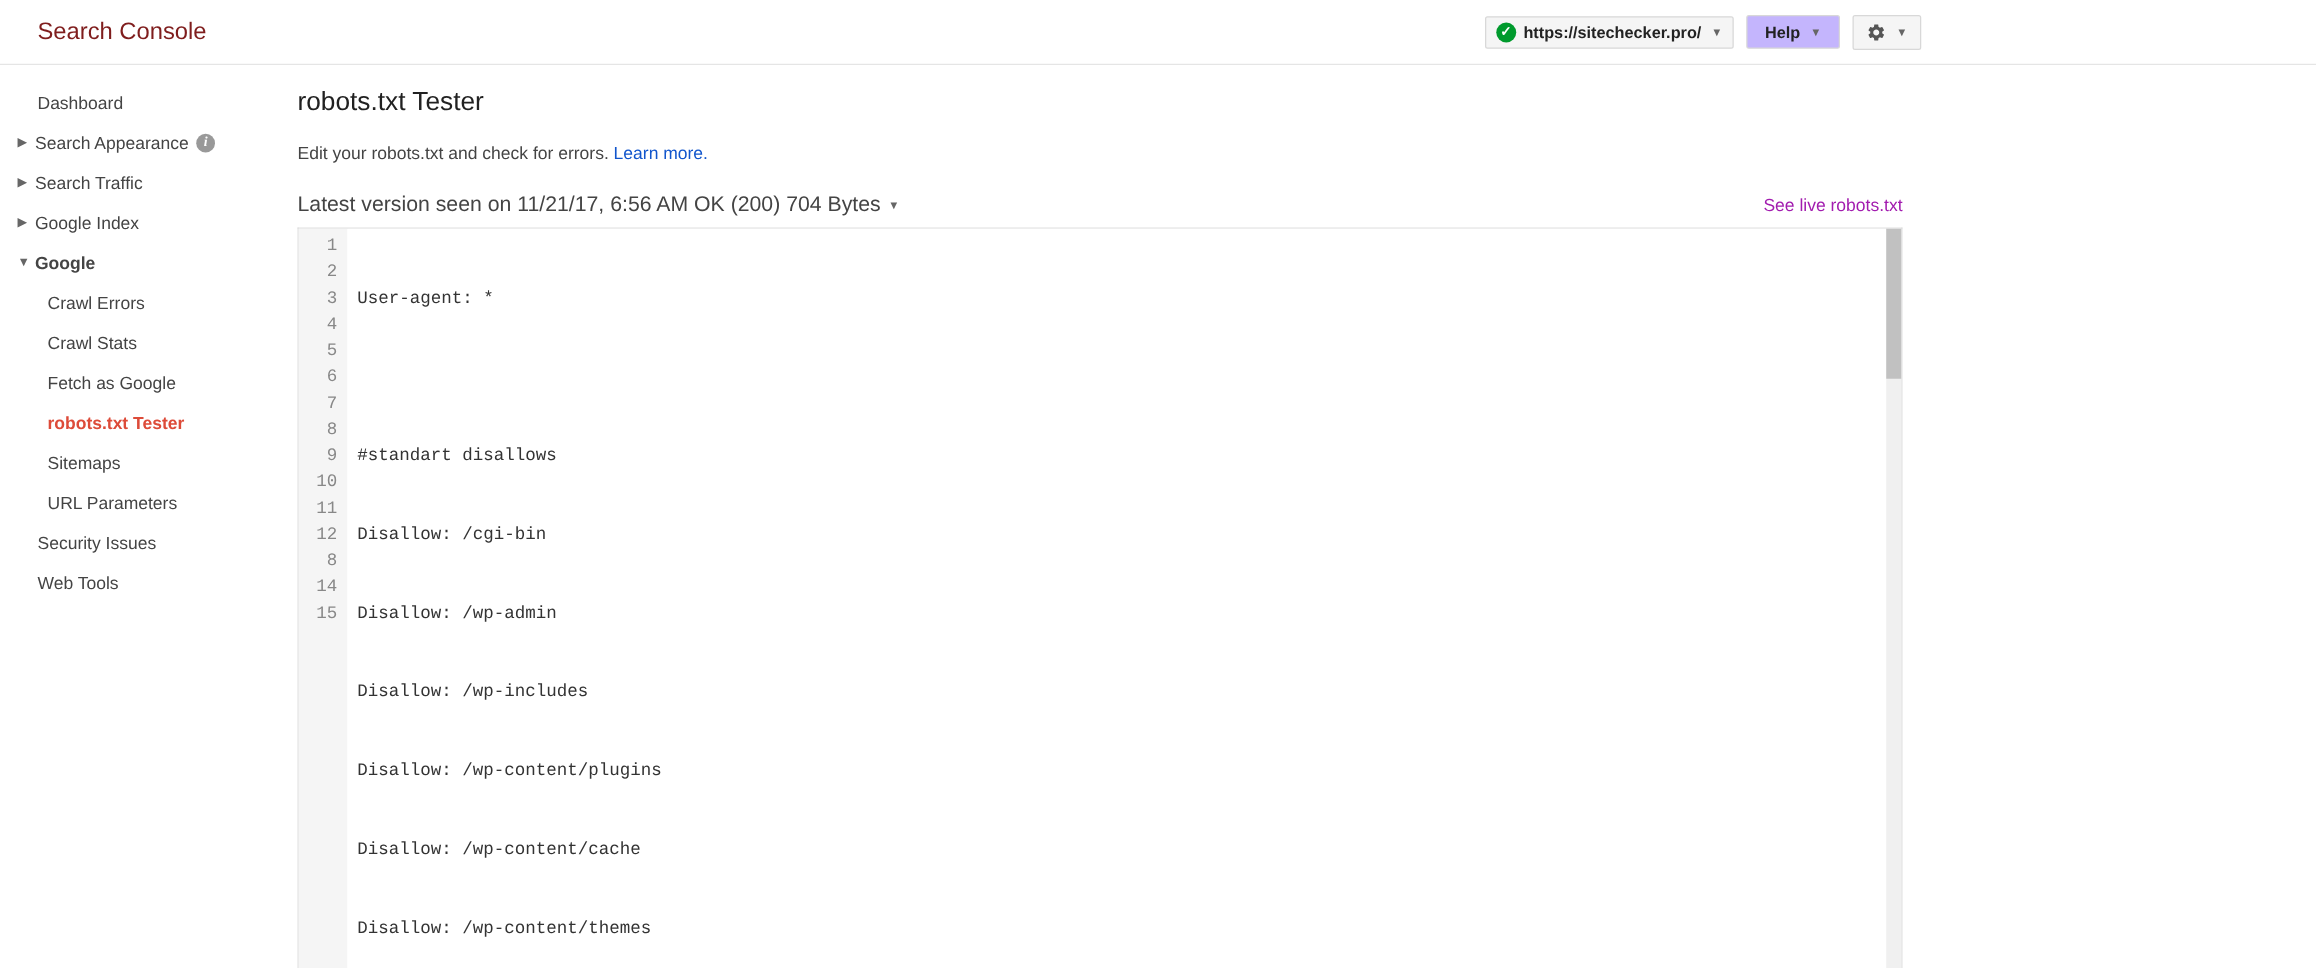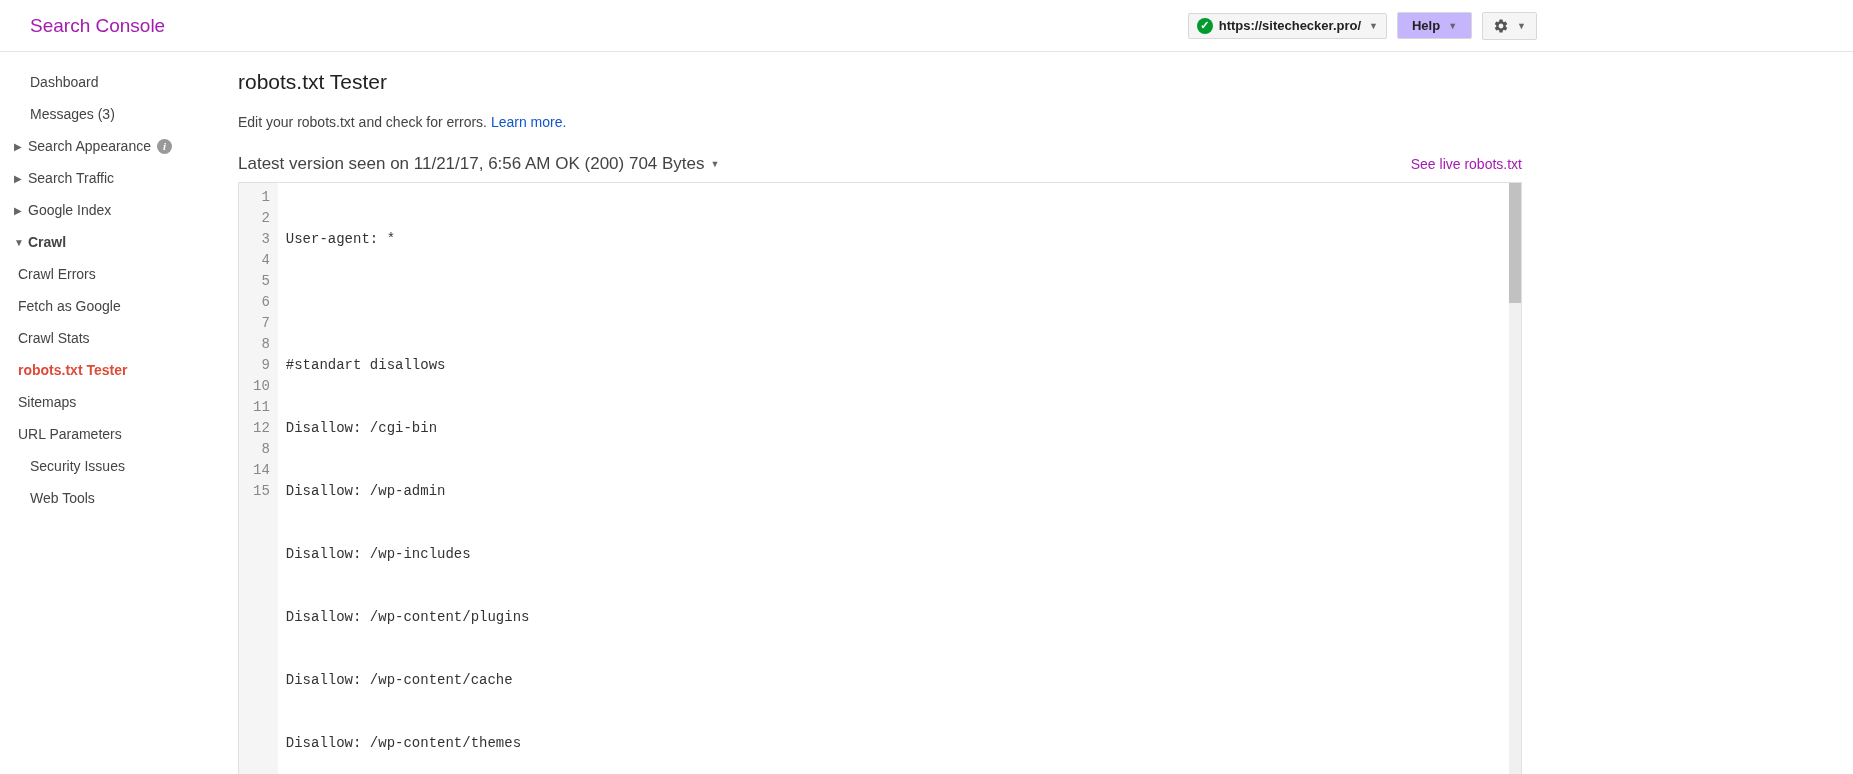--- a/index.html
+++ b/index.html
@@ -1,34 +1,34 @@
 <!DOCTYPE html>
 <html><head>
 <meta charset="utf-8">
 <style>
 * { margin: 0; padding: 0; box-sizing: border-box; }
 body { font-family: Arial, sans-serif; font-size: 13px; color: #222; background: #fff; width: 1853px; }
 
 
 .header { display: flex; align-items: center; justify-content: space-between; padding: 8px 16px 8px 30px; border-bottom: 1px solid #e5e5e5; height: 52px; }
-.header-left { color: #a21caf; font-size: 19px; font-weight: 400; }
+.header-left { color: #7f1d1d; font-size: 19px; font-weight: 400; }
 .header-right { display: flex; align-items: center; gap: 10px; margin-right: 300px; }
 .site-dropdown { display: flex; align-items: center; border: 1px solid #d8d8d8; background: #f5f5f5; padding: 4px 8px; border-radius: 2px; font-size: 13px; font-weight: bold; cursor: pointer; }
 .checkmark-circle { width: 16px; height: 16px; border-radius: 50%; background: #009a2d; color: #fff; display: inline-flex; align-items: center; justify-content: center; font-size: 11px; margin-right: 6px; }
 .dropdown-caret { margin-left: 8px; font-size: 9px; color: #666; }
 .help-btn { border: 1px solid #d8d8d8; background: #c4b5fd; padding: 5px 14px; border-radius: 2px; font-size: 13px; font-weight: bold; cursor: pointer; display: flex; align-items: center; }
 .gear-btn { border: 1px solid #d8d8d8; background: #f5f5f5; padding: 5px 10px; border-radius: 2px; cursor: pointer; display: flex; align-items: center; color: #666; }
 
 
 .container { display: flex; }
 
 
 .sidebar { width: 210px; padding: 14px 0; }
 .sidebar-item { padding: 8px 12px 8px 30px; font-size: 14px; color: #444; cursor: pointer; display: flex; align-items: center; }
-.sidebar-item.indented { padding-left: 18px; }
+.sidebar-item.indented { padding-left: 38px; }
 .sidebar-item.active { color: #dd4b39; font-weight: bold; }
 .expander { position: absolute; left: 14px; font-size: 10px; color: #666; }
 .sidebar-section { position: relative; }
 .info-icon { width: 15px; height: 15px; border-radius: 50%; background: #999; color: #fff; display: inline-flex; align-items: center; justify-content: center; font-size: 11px; font-weight: bold; font-style: italic; margin-left: 6px; font-family: serif; }
 
 
 .main { flex: 1; padding: 18px 28px 20px 28px; max-width: 1340px; }
 .page-title { font-size: 21px; color: #212121; margin-bottom: 20px; font-weight: normal; }
 .subtitle { font-size: 14px; color: #444; margin-bottom: 24px; }
 .learn-more { color: #15c; cursor: pointer; }
@@ -63,21 +63,20 @@
           <path d="M19.14,12.94c0.04-0.3,0.06-0.61,0.06-0.94c0-0.32-0.02-0.64-0.07-0.94l2.03-1.58c0.18-0.14,0.23-0.41,0.12-0.61 l-1.92-3.32c-0.12-0.22-0.37-0.29-0.59-0.22l-2.39,0.96c-0.5-0.38-1.03-0.7-1.62-0.94L14.4,2.81c-0.04-0.24-0.24-0.41-0.48-0.41 h-3.84c-0.24,0-0.43,0.17-0.47,0.41L9.25,5.35C8.66,5.59,8.12,5.92,7.63,6.29L5.24,5.33c-0.22-0.08-0.47,0-0.59,0.22L2.74,8.87 C2.62,9.08,2.66,9.34,2.86,9.48l2.03,1.58C4.84,11.36,4.8,11.69,4.8,12s0.02,0.64,0.07,0.94l-2.03,1.58 c-0.18,0.14-0.23,0.41-0.12,0.61l1.92,3.32c0.12,0.22,0.37,0.29,0.59,0.22l2.39-0.96c0.5,0.38,1.03,0.7,1.62,0.94l0.36,2.54 c0.05,0.24,0.24,0.41,0.48,0.41h3.84c0.24,0,0.44-0.17,0.47-0.41l0.36-2.54c0.59-0.24,1.13-0.56,1.62-0.94l2.39,0.96 c0.22,0.08,0.47,0,0.59-0.22l1.92-3.32c0.12-0.22,0.07-0.47-0.12-0.61L19.14,12.94z M12,15.6c-1.98,0-3.6-1.62-3.6-3.6 s1.62-3.6,3.6-3.6s3.6,1.62,3.6,3.6S13.98,15.6,12,15.6z"></path>
         </svg>
       <span class="dropdown-caret">▼</span>
     </div>
   </div>
 </div>
 
 <div class="container">
   <div class="sidebar">
     <div class="sidebar-item">Dashboard</div>
-    <div class="sidebar-item">Messages (3)</div>
 
     <div class="sidebar-section">
       <div class="sidebar-item" style="padding-left:28px;">
         <span class="expander">▶</span>
         <span>Search Appearance</span>
         <span class="info-icon">i</span>
       </div>
     </div>
 
     <div class="sidebar-section">
@@ -90,25 +89,25 @@
     <div class="sidebar-section">
       <div class="sidebar-item" style="padding-left:28px;">
         <span class="expander">▶</span>
         <span>Google Index</span>
       </div>
     </div>
 
     <div class="sidebar-section">
       <div class="sidebar-item" style="padding-left:28px; font-weight:bold;">
         <span class="expander">▼</span>
-        <span>Crawl</span>
+        <span>Google</span>
       </div>
       <div class="sidebar-item indented">Crawl Errors</div>
+      <div class="sidebar-item indented">Crawl Stats</div>
       <div class="sidebar-item indented">Fetch as Google</div>
-      <div class="sidebar-item indented">Crawl Stats</div>
       <div class="sidebar-item indented active">robots.txt Tester</div>
       <div class="sidebar-item indented">Sitemaps</div>
       <div class="sidebar-item indented">URL Parameters</div>
     </div>
 
     <div class="sidebar-item">Security Issues</div>
     <div class="sidebar-item">Web Tools</div>
   </div>
 
   <div class="main">

